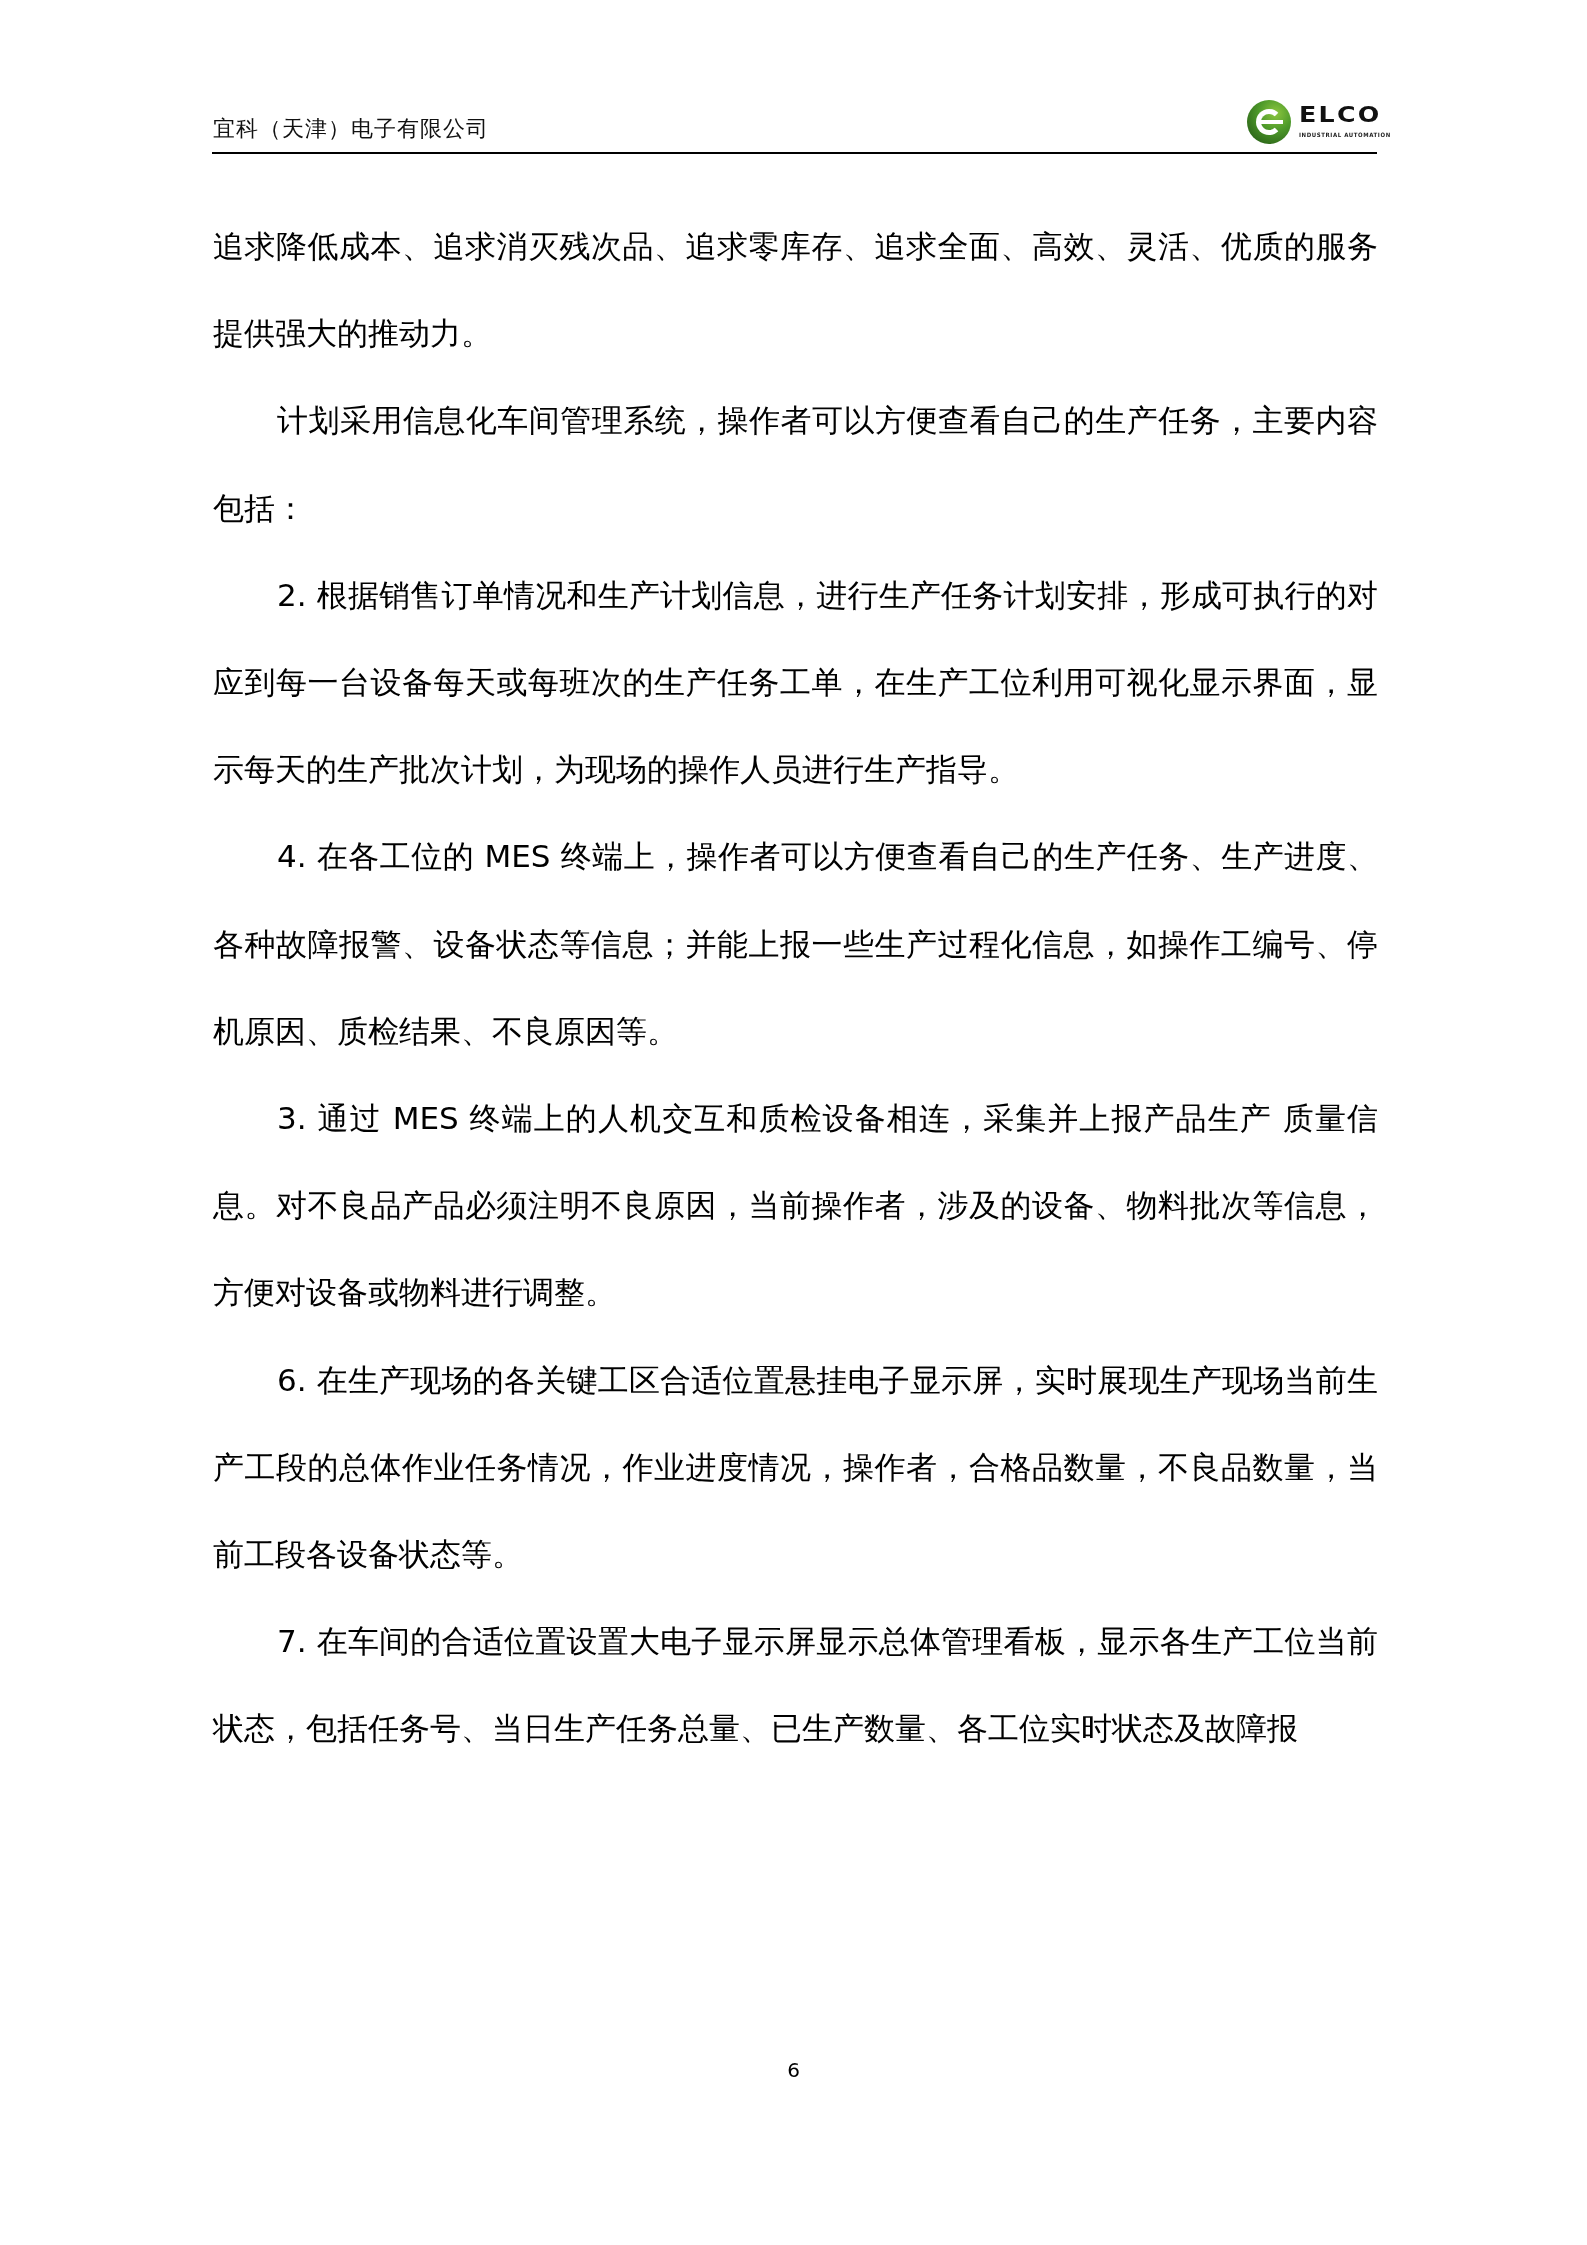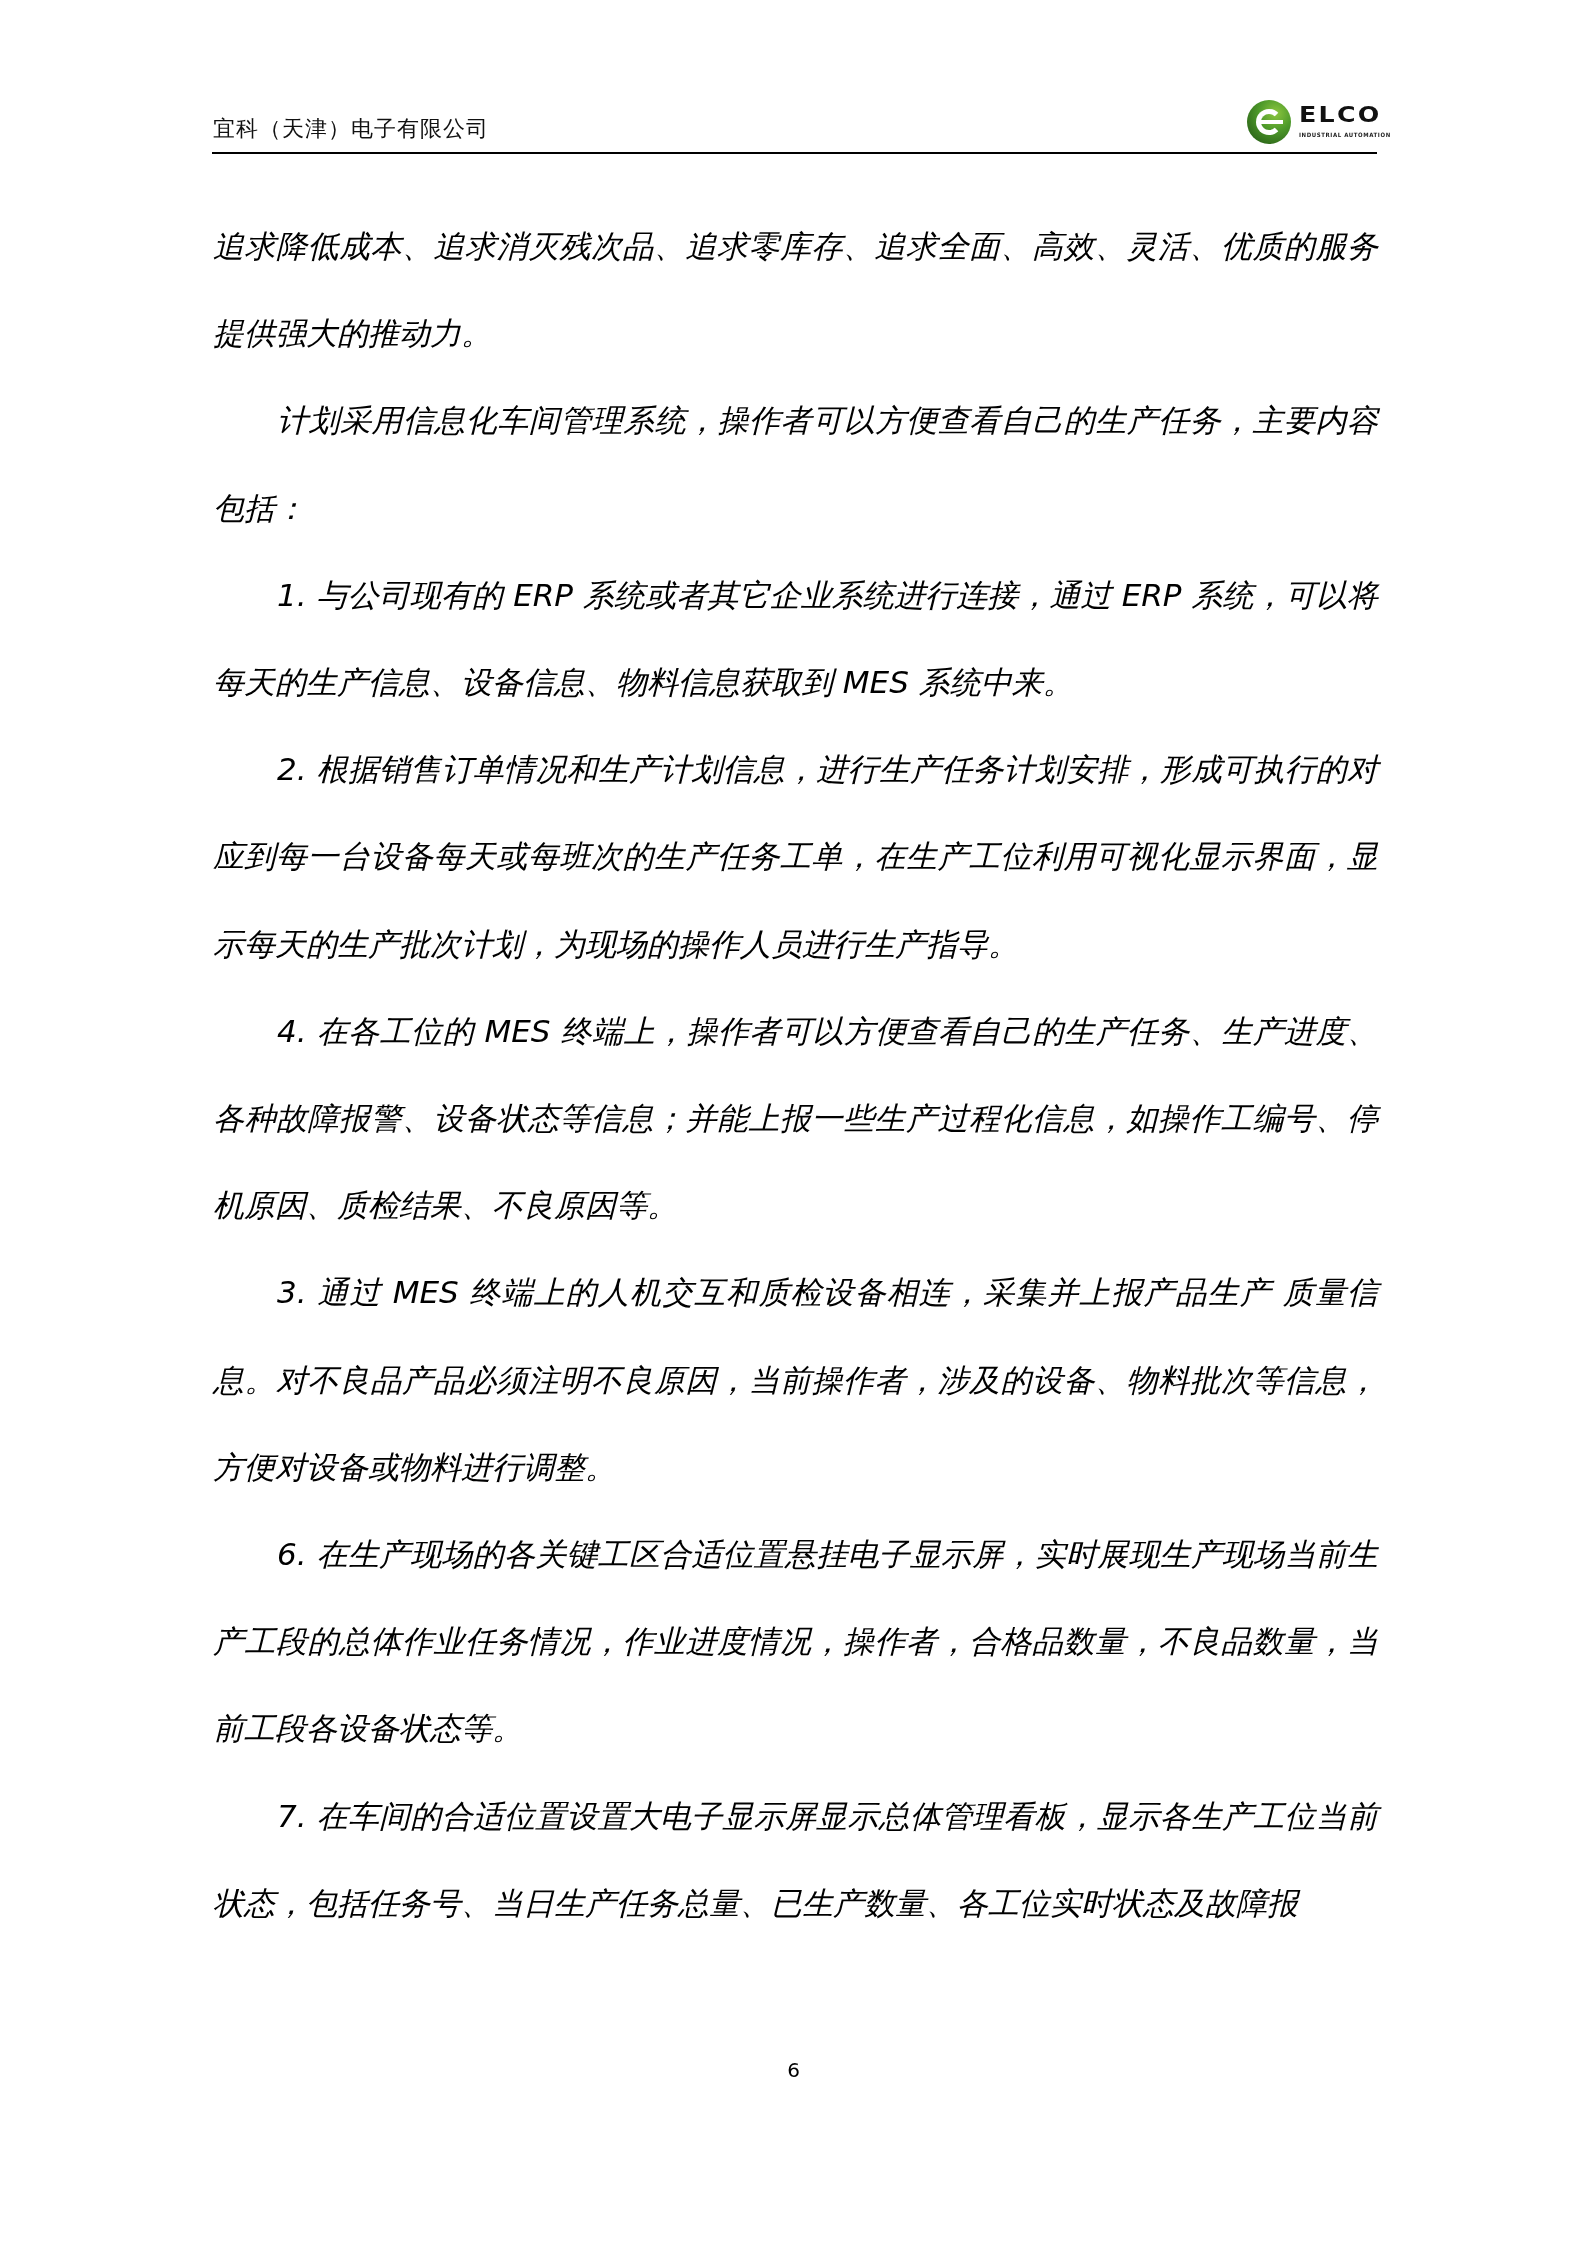--- a/index.html
+++ b/index.html
@@ -101,21 +101,20 @@
       line-height: 7px;
       letter-spacing: 0.6px;
       color: #222222;
       white-space: nowrap;
     }
     .content {
       position: absolute;
       left: 213px;
       top: 203px;
       width: 1165px;
-      font-style: italic;
     }
     .para {
       margin: 0;
       font-size: 31px;
       line-height: 87.2px;
       text-align: justify;
       text-align-last: left;
       color: #000000;
     }
     .para.indent {
@@ -141,21 +140,20 @@
     <div class="logo-mark"></div>
     <div class="logo-word">ELCO</div>
     <div class="logo-tagline">INDUSTRIAL AUTOMATION</div>
   </div>
   <div class="header-rule"></div>
 </div>
 
 <div class="content">
   <p class="para">追求降低成本、追求消灭残次品、追求零库存、追求全面、高效、灵活、优质的服务提供强大的推动力。</p>
   <p class="para indent">计划采用信息化车间管理系统，操作者可以方便查看自己的生产任务，主要内容包括：</p>
-  <p class="para indent">1.  与公司现有的 ERP 系统或者其它企业系统进行连接，通过 ERP 系统，可以将每天的生产信息、设备信息、物料信息获取到 MES 系统中来。</p>
   <p class="para indent">2.  根据销售订单情况和生产计划信息，进行生产任务计划安排，形成可执行的对应到每一台设备每天或每班次的生产任务工单，在生产工位利用可视化显示界面，显示每天的生产批次计划，为现场的操作人员进行生产指导。</p>
   <p class="para indent">4.  在各工位的 MES 终端上，操作者可以方便查看自己的生产任务、生产进度、各种故障报警、设备状态等信息；并能上报一些生产过程化信息，如操作工编号、停机原因、质检结果、不良原因等。</p>
   <p class="para indent">3.  通过 MES 终端上的人机交互和质检设备相连，采集并上报产品生产  质量信息。对不良品产品必须注明不良原因，当前操作者，涉及的设备、物料批次等信息，方便对设备或物料进行调整。</p>
   <p class="para indent">6.  在生产现场的各关键工区合适位置悬挂电子显示屏，实时展现生产现场当前生产工段的总体作业任务情况，作业进度情况，操作者，合格品数量，不良品数量，当前工段各设备状态等。</p>
   <p class="para indent">7.  在车间的合适位置设置大电子显示屏显示总体管理看板，显示各生产工位当前状态，包括任务号、当日生产任务总量、已生产数量、各工位实时状态及故障报</p>
 </div>
 
 <div class="page-number">6</div>
 
 </body></html>

